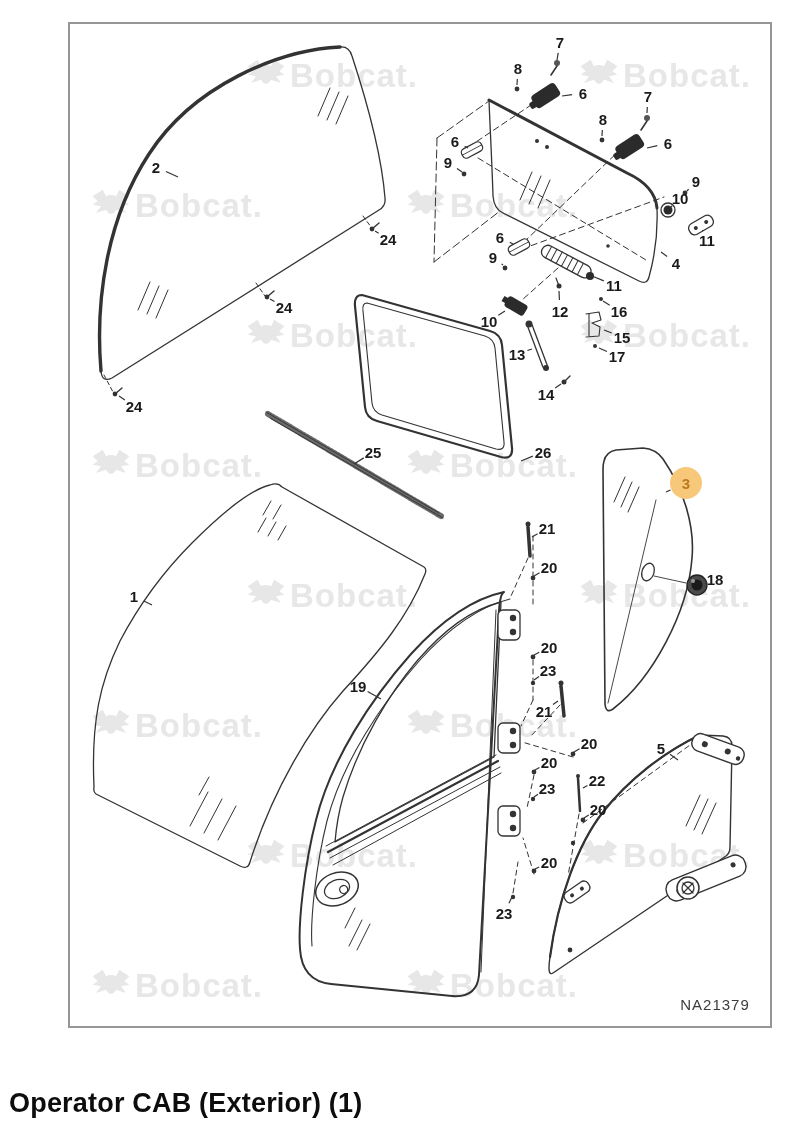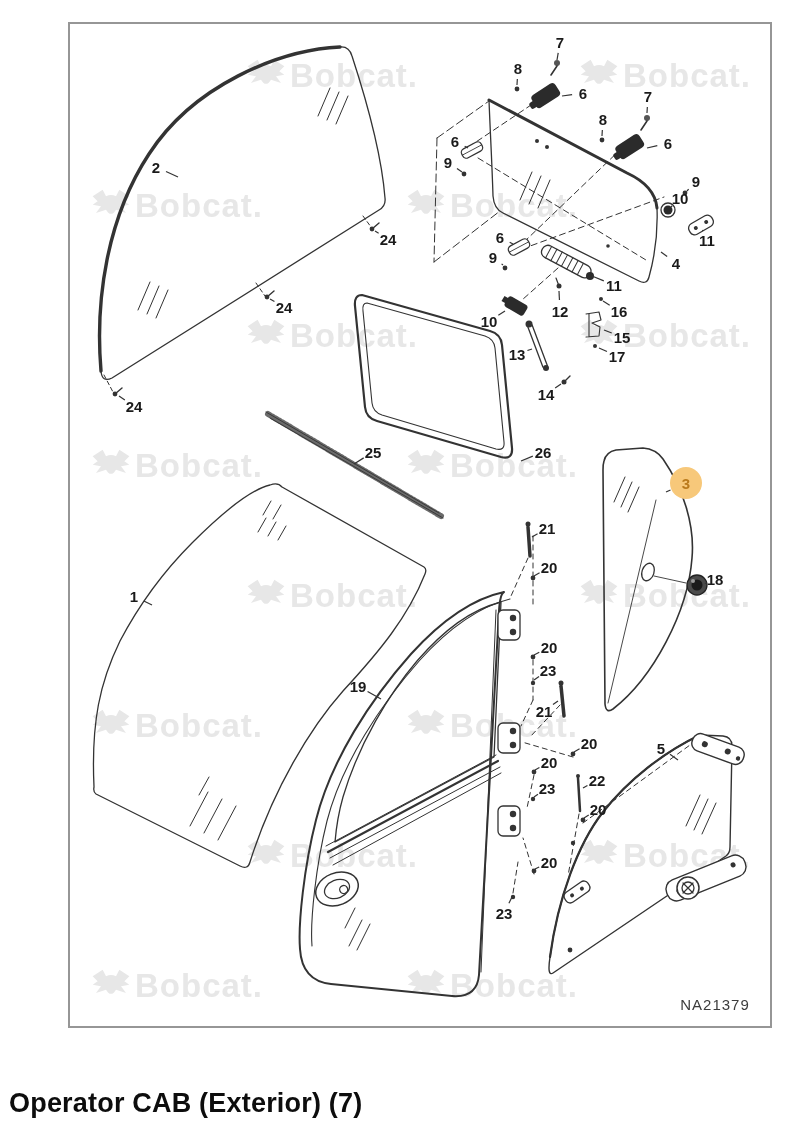--- a/index.html
+++ b/index.html
@@ -480,14 +480,14 @@
         </g>
         <g>
           <line x1="508.91934955049953" y1="903.1613008990009" x2="512" y2="897" stroke="#333333" stroke-width="1.2"></line>
           <text x="504" y="918.5" text-anchor="middle" class="callout-num" fill="#1a1a1a">23</text>
         </g>
       </g>
 
   <text x="715" y="1010" font-size="15" fill="#3c3c3c" text-anchor="middle" letter-spacing="1">NA21379</text>
 </svg>
 
-<div id="caption">Operator CAB (Exterior) (7)</div>
+<div id="caption">Operator CAB (Exterior) (1)</div>
 </div>
 
 </body></html>

